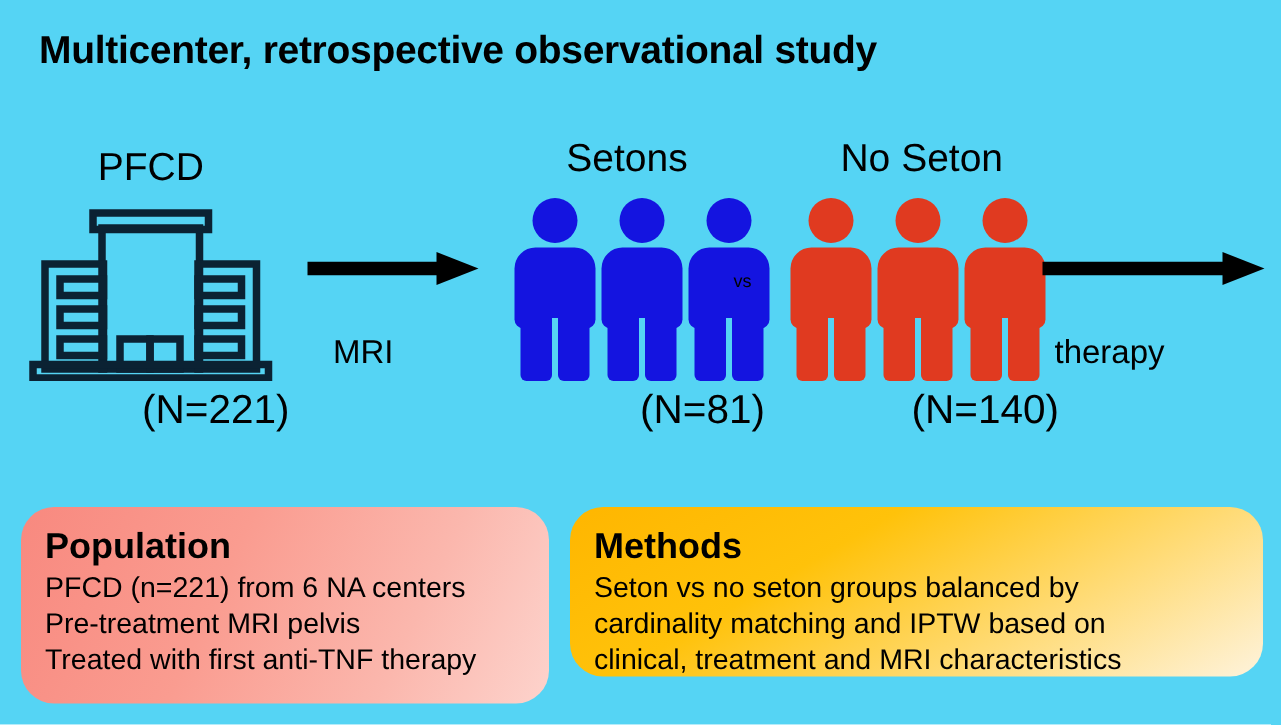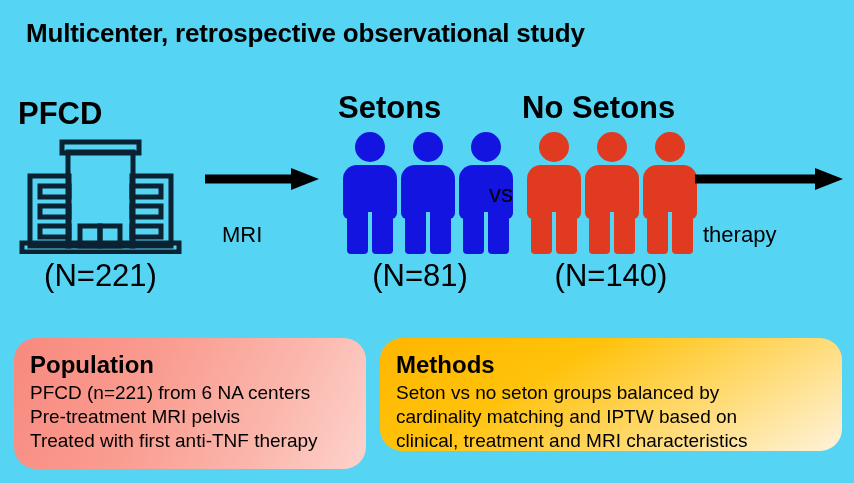--- a/index.html
+++ b/index.html
@@ -24,39 +24,39 @@
     top: 18px;
     font-size: 26px;
     font-weight: bold;
     letter-spacing: -0.2px;
     white-space: nowrap;
   }
 
   
   .grp-label {
     position: absolute;
-    font-size: 31px;
-    white-space: nowrap;
-    font-weight: bold;
+    font-size: 26px;
+    text-align: center;
+    white-space: nowrap;
   }
   .grp-count {
     position: absolute;
-    font-size: 31px;
-    text-align: center;
+    font-size: 27px;
+    text-align: right;
     white-space: nowrap;
   }
   .arrow-label {
     position: absolute;
     font-size: 22px;
     line-height: 1.15;
     white-space: nowrap;
   }
   .vs-label {
     position: absolute;
-    font-size: 24px;
+    font-size: 12px;
     white-space: nowrap;
   }
 
   
   .hospital {
     position: absolute;
     left: 18px;
     top: 138px;
     width: 165px;
     height: 116px;
@@ -214,21 +214,21 @@
       <span class="leg-l"></span>
       <span class="leg-r"></span>
       <span class="gap"></span>
     </div>
   </div>
 
   <div class="grp-count" style="left:330px; top:258px; width:180px;">(N=81)</div>
 
   <div class="vs-label" style="left:489px; top:180px;">vs</div>
 
-  <div class="grp-label" style="left:522px; top:90px; width:185px;">No Setons</div>
+  <div class="grp-label" style="left:522px; top:90px; width:185px;">No Seton</div>
 
   <div class="people" style="left:527px; top:132px; color:#E03A20;">
     <div class="person" style="width:54px;height:122px;margin-right:4px;">
       <span class="head"></span>
       <span class="body"></span>
       <span class="leg-l"></span>
       <span class="leg-r"></span>
       <span class="gap"></span>
     </div>
     <div class="person" style="width:54px;height:122px;margin-right:4px;">

